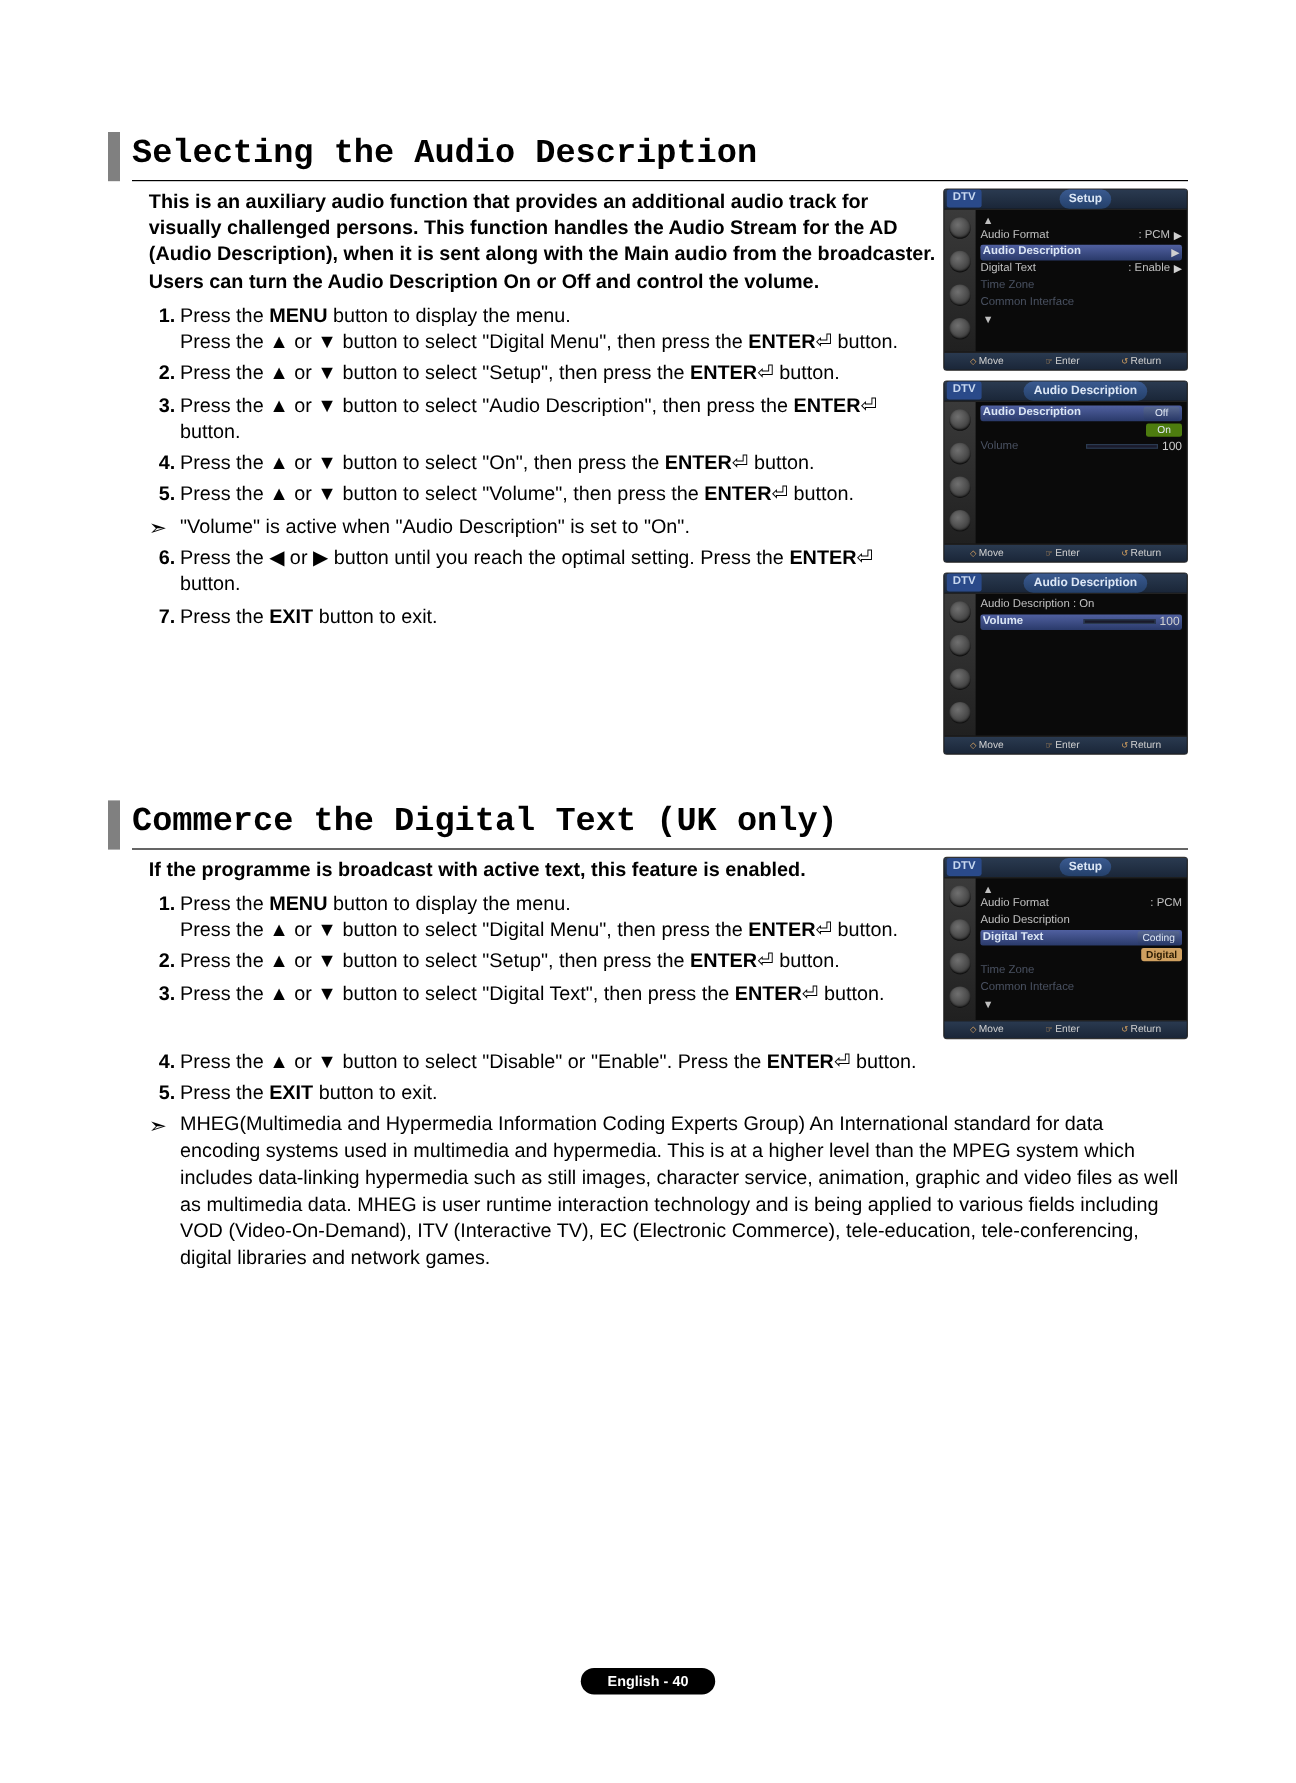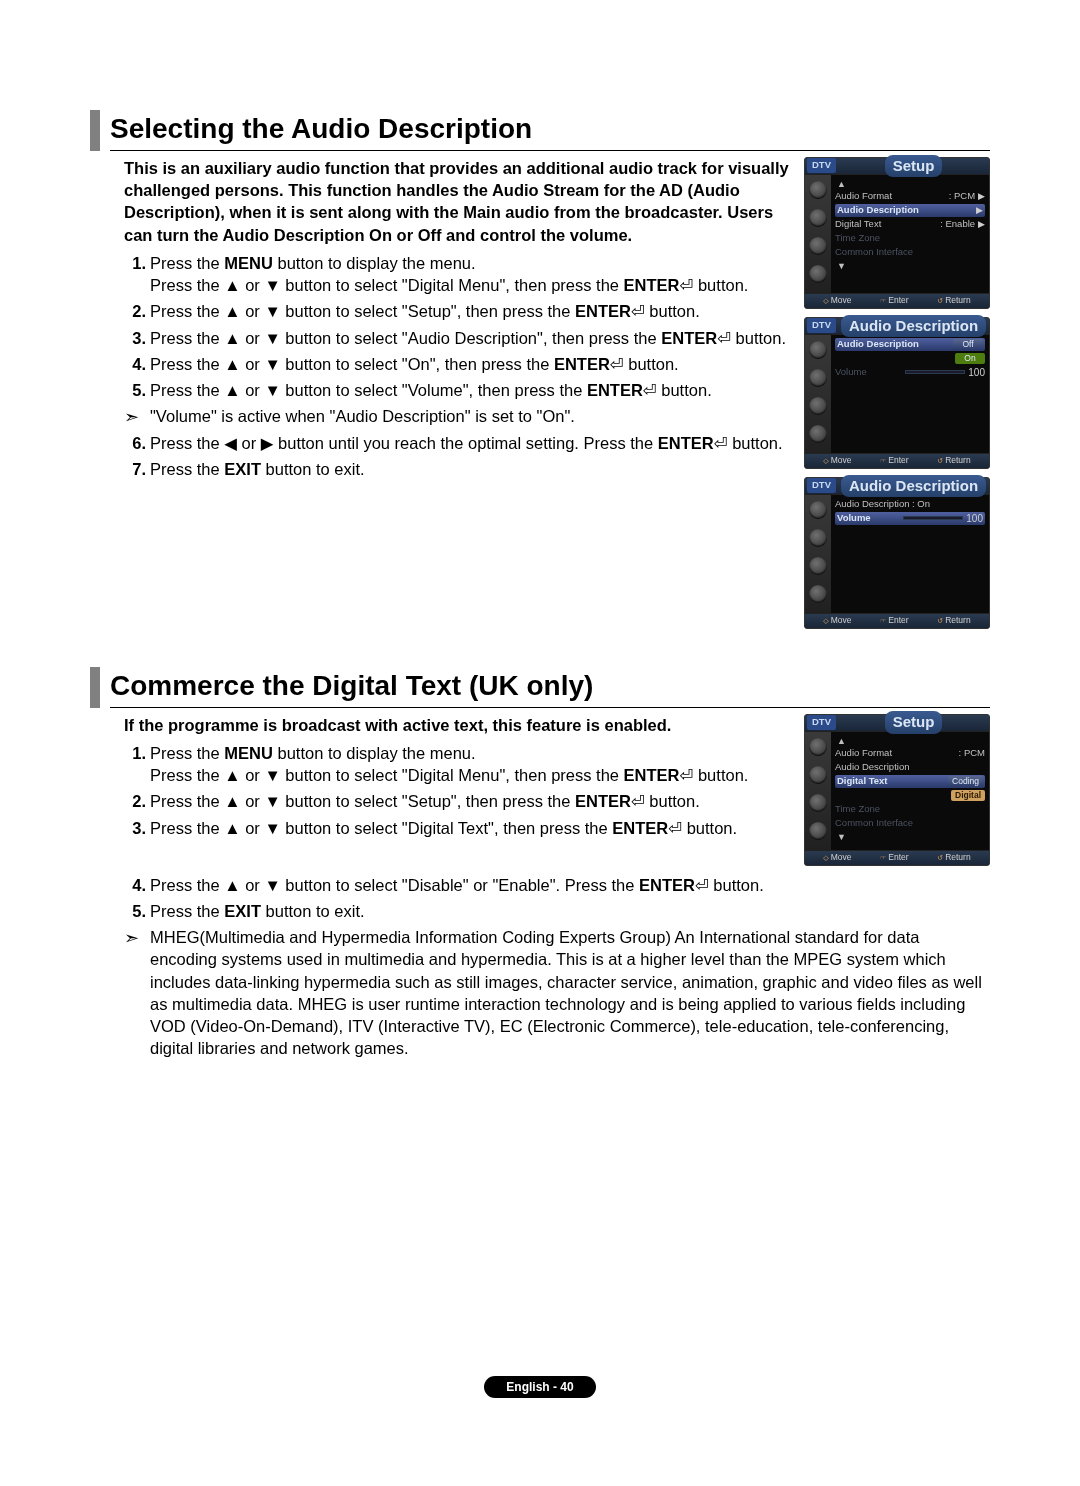--- a/index.html
+++ b/index.html
@@ -7,36 +7,36 @@
       font-family: Arial, Helvetica, sans-serif;
       background: #fff;
       width: 1080px;
       height: 1486px;
       padding: 110px 90px 40px 90px;
       font-size: 16.5px;
       line-height: 1.35;
       color: #000;
     }
     .section { margin-bottom: 30px; }
-    .title-bar { display: flex; align-items: stretch; margin-bottom: 6px; }
+    .title-bar { display: flex; align-items: stretch; margin-bottom: 6px; font-family: Liberation Mono, monospace; }
     .title-accent { width: 10px; background: #808080; margin-right: 10px; }
     .title-text { font-size: 28px; font-weight: bold; flex: 1; border-bottom: 1.5px solid #000; padding-bottom: 2px; }
     .section-body { padding-left: 34px; display: flex; gap: 4px; }
     .left-col { flex: 1; }
-    .right-col { width: 186px; flex-shrink: 0; }
+    .right-col { width: 204px; flex-shrink: 0; }
     .intro { font-weight: bold; margin-bottom: 6px; }
     ol.steps { list-style: none; counter-reset: item; }
     ol.steps > li { position: relative; padding-left: 26px; margin-bottom: 4px; }
     ol.steps > li::before { counter-increment: item; content: counter(item) "."; font-weight: bold; position: absolute; left: 0; width: 22px; text-align: right; }
     .note { position: relative; padding-left: 26px; margin-bottom: 4px; margin-top: 2px; }
     .note::before { content: "➣"; position: absolute; left: 0; font-size: 18px; }
     .tv-panel { background: #0a0a0a; border: 1px solid #333; border-radius: 3px; margin-bottom: 8px; font-size: 10.5px; color: #d0d0d0; }
     .tv-header { display: flex; background: linear-gradient(#2a3a50,#1a2638); height: 17px; align-items: center; border-bottom: 1px solid #222; }
     .tv-dtv { background: #2a4a8a; color: #c8d8f0; font-weight: bold; font-size: 9.5px; padding: 1px 5px; border-radius: 2px; margin: 0 2px; }
-    .tv-title-pill { background: linear-gradient(#3a5a90,#24406a); color: #dbe6f5; font-weight: bold; font-size: 15px; padding: 1px 8px; border-radius: 8px; margin-left: auto; margin-right: auto; }
+    .tv-title-pill { background: linear-gradient(#3a5a90,#24406a); color: #dbe6f5; font-weight: bold; font-size: 10px; padding: 1px 8px; border-radius: 8px; margin-left: auto; margin-right: auto; }
     .tv-body { display: flex; min-height: 118px; }
     .tv-sidebar { width: 26px; background: linear-gradient(#3a3a3a,#202020); display: flex; flex-direction: column; align-items: center; padding-top: 6px; gap: 10px; }
     .tv-icon { width: 18px; height: 18px; background: radial-gradient(circle at 40% 35%, #707070, #2a2a2a); border-radius: 50%; box-shadow: inset 0 -1px 2px #000; }
     .tv-content { flex: 1; padding: 3px 4px; position: relative; }
     .tv-row { display: flex; align-items: center; height: 13px; margin-bottom: 1px; font-size: 9.5px; }
     .tv-row .lbl { flex: 1; color: #c0c0c0; }
     .tv-row .val { color: #c0c0c0; margin-left: 4px; }
     .tv-row.dim .lbl, .tv-row.dim .val { color: #4a5262; }
     .tv-row.sel { background: linear-gradient(#5060a0,#2a3a6a); border-radius: 2px; padding: 0 2px; }
     .tv-row.sel .lbl, .tv-row.sel .val { color: #dbe6f5; font-weight: bold; }
@@ -46,21 +46,21 @@
     .slider { display:flex; align-items:center; gap:3px; }
     .slider-track { width:60px; height:4px; background:#1a1a2a; border:1px solid #2a3a50; position:relative; }
     .slider-fill { height:100%; background:#6a7aa8; }
     .slider-num { font-size:10px; color:#d0d0d0; }
     .tv-footer { background: linear-gradient(#2a3a50,#1a2638); height:15px; display:flex; align-items:center; justify-content:space-around; font-size:8.5px; color:#d0d0d0; padding:0 4px; border-top:1px solid #222; }
     .tv-footer span::before { content:"◆ "; color:#d4a060; font-size:7px; }
     .tv-footer .f-move::before { content:"◇ "; }
     .tv-footer .f-enter::before { content:"☞ "; color:#d4a060; }
     .tv-footer .f-return::before { content:"↺ "; color:#d4a060; }
     .up-arrow, .down-arrow { color:#c0c0c0; font-size:9px; padding-left:2px; }
-    .page-footer { position: absolute; bottom: 48px; left: 0; right: 0; text-align: center; }
+    .page-footer { position: absolute; bottom: 34px; left: 0; right: 0; text-align: center; }
     .page-badge { display:inline-block; background:#000; color:#fff; font-weight:bold; font-size:12px; padding:3px 22px; border-radius:11px; }
     .page-rel { position: relative; width:100%; height:100%; }
   </style>
 </head>
 <body>
 <div class="page-rel">
 
 <div class="section">
   <div class="title-bar">
     <div class="title-accent"></div>

